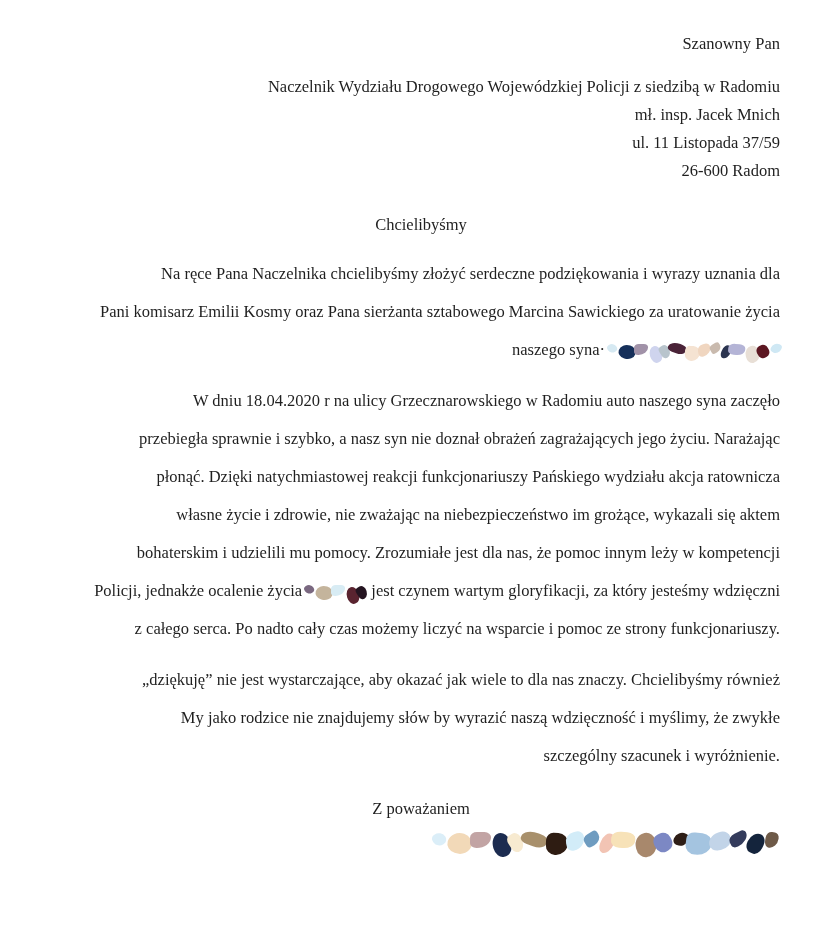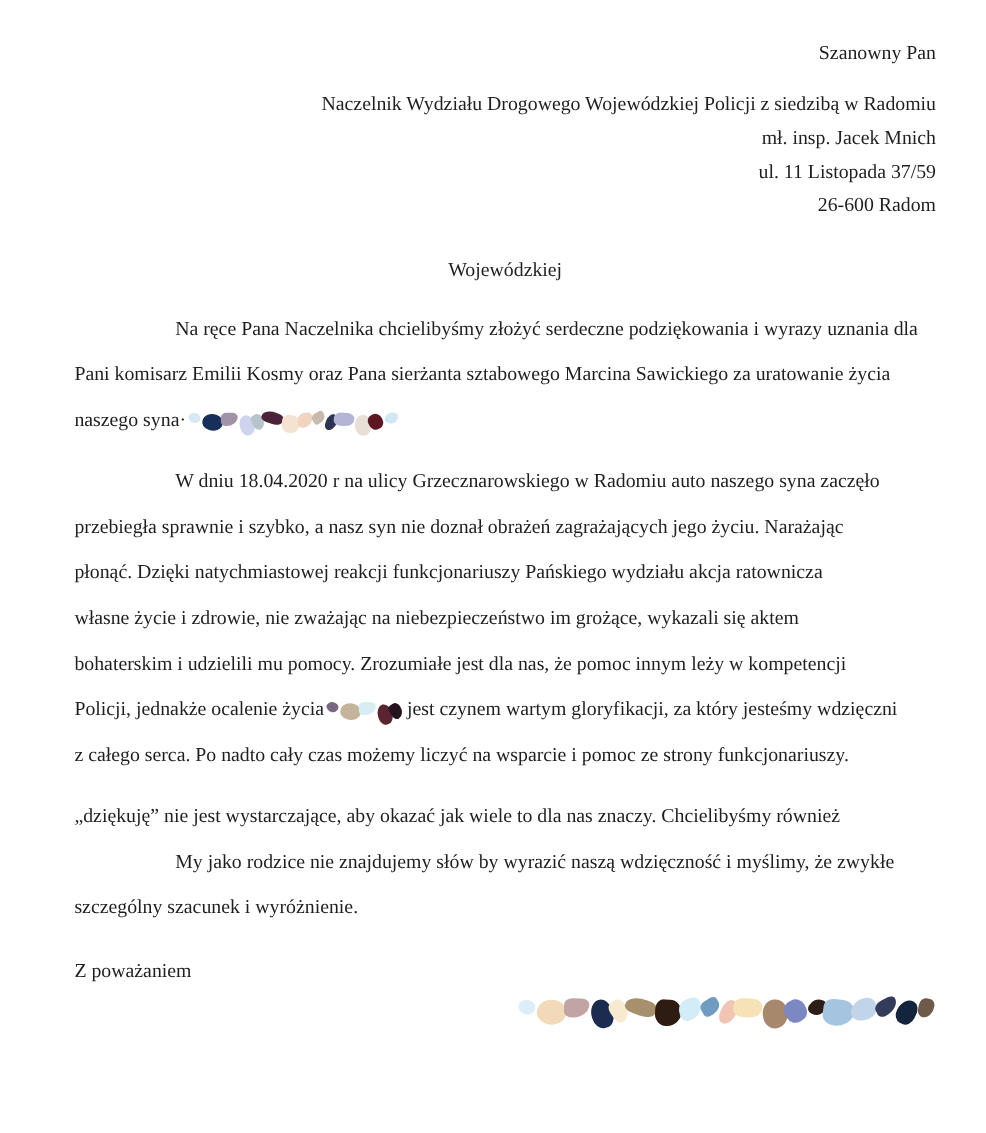--- a/index.html
+++ b/index.html
@@ -25,25 +25,26 @@
   .recipient .salutation { margin-bottom: 15px; }
   .letter-title {
     text-align: center;
     margin-top: 26px;
     margin-bottom: 16px;
     line-height: 28px;
   }
   .para {
     line-height: 38px;
     margin: 0 0 13px 0;
+    text-align: right;
   }
   .para .line { white-space: nowrap; }
   .para .first-line { text-indent: 84px; }
   .closing {
-    text-align: left;
+    text-align: center;
     line-height: 38px;
     margin-top: 15px;
   }
   .sig-row {
     text-align: right;
     margin-top: 2px;
     padding-right: 2px;
     height: 34px;
   }
   .blob {
@@ -60,21 +61,21 @@
 <div class="page">
 
   <div class="recipient">
     <div class="salutation">Szanowny Pan</div>
     <div>Naczelnik Wydziału Drogowego Wojewódzkiej Policji z siedzibą w Radomiu</div>
     <div>mł. insp. Jacek Mnich</div>
     <div>ul. 11 Listopada 37/59</div>
     <div>26-600 Radom</div>
   </div>
 
-  <div class="letter-title">Wojewódzkiej</div>
+  <div class="letter-title">Chcielibyśmy</div>
 
   <div class="para">
     <div class="line first-line">Na ręce Pana Naczelnika chcielibyśmy złożyć serdeczne podziękowania i wyrazy uznania dla</div>
     <div class="line">Pani komisarz Emilii Kosmy oraz Pana sierżanta sztabowego Marcina Sawickiego za uratowanie życia</div>
     <div class="line"><span>naszego syna·</span><span class="blob blob-inline"><span style="display: inline-block; vertical-align: middle; background: rgb(214, 233, 242); width: 9px; height: 9px; border-radius: 35% 60% 40% 55%; transform: rotate(-35deg) translateY(-4px); margin-left: 0px;"></span><span style="display: inline-block; vertical-align: middle; background: rgb(22, 48, 90); width: 17px; height: 14px; border-radius: 58% 47% 57% 44%; transform: rotate(18deg) translateY(1px); margin-left: 0px;"></span><span style="display: inline-block; vertical-align: middle; background: rgb(161, 146, 168); width: 14px; height: 11px; border-radius: 36% 34% 74% 33%; transform: rotate(1deg) translateY(-2px); margin-left: -2px;"></span><span style="display: inline-block; vertical-align: middle; background: rgb(207, 212, 238); width: 12px; height: 17px; border-radius: 59% 56% 51% 52%; transform: rotate(-16deg) translateY(3px); margin-left: 1px;"></span><span style="display: inline-block; vertical-align: middle; background: rgb(184, 196, 204); width: 10px; height: 13px; border-radius: 37% 43% 68% 41%; transform: rotate(-33deg) translateY(0px); margin-left: -1px;"></span><span style="display: inline-block; vertical-align: middle; background: rgb(74, 35, 56); width: 18px; height: 10px; border-radius: 60% 30% 45%; transform: rotate(20deg) translateY(-3px); margin-left: -3px;"></span><span style="display: inline-block; vertical-align: middle; background: rgb(245, 227, 210); width: 15px; height: 15px; border-radius: 38% 52% 62% 49%; transform: rotate(3deg) translateY(2px); margin-left: 0px;"></span><span style="display: inline-block; vertical-align: middle; background: rgb(240, 214, 192); width: 13px; height: 12px; border-radius: 61% 39% 79% 38%; transform: rotate(-14deg) translateY(-1px); margin-left: -2px;"></span><span style="display: inline-block; vertical-align: middle; background: rgb(201, 186, 174); width: 11px; height: 9px; border-radius: 39% 26% 56% 27%; transform: rotate(-31deg) translateY(-4px); margin-left: 1px;"></span><span style="display: inline-block; vertical-align: middle; background: rgb(43, 52, 80); width: 9px; height: 14px; border-radius: 62% 48% 73% 46%; transform: rotate(22deg) translateY(1px); margin-left: -1px;"></span><span style="display: inline-block; vertical-align: middle; background: rgb(180, 180, 214); width: 17px; height: 11px; border-radius: 40% 35% 50%; transform: rotate(5deg) translateY(-2px); margin-left: -3px;"></span><span style="display: inline-block; vertical-align: middle; background: rgb(232, 223, 214); width: 14px; height: 17px; border-radius: 63% 57% 67% 54%; transform: rotate(-12deg) translateY(3px); margin-left: 0px;"></span><span style="display: inline-block; vertical-align: middle; background: rgb(92, 23, 34); width: 12px; height: 13px; border-radius: 41% 44% 44% 43%; transform: rotate(-29deg) translateY(0px); margin-left: -2px;"></span><span style="display: inline-block; vertical-align: middle; background: rgb(207, 232, 244); width: 10px; height: 10px; border-radius: 64% 31% 61% 32%; transform: rotate(24deg) translateY(-3px); margin-left: 1px;"></span></span></div>
   </div>
 
   <div class="para">
     <div class="line first-line">W dniu 18.04.2020 r na ulicy Grzecznarowskiego w Radomiu auto naszego syna zaczęło</div>
     <div class="line">przebiegła sprawnie i szybko, a nasz syn nie doznał obrażeń zagrażających jego życiu. Narażając</div>

